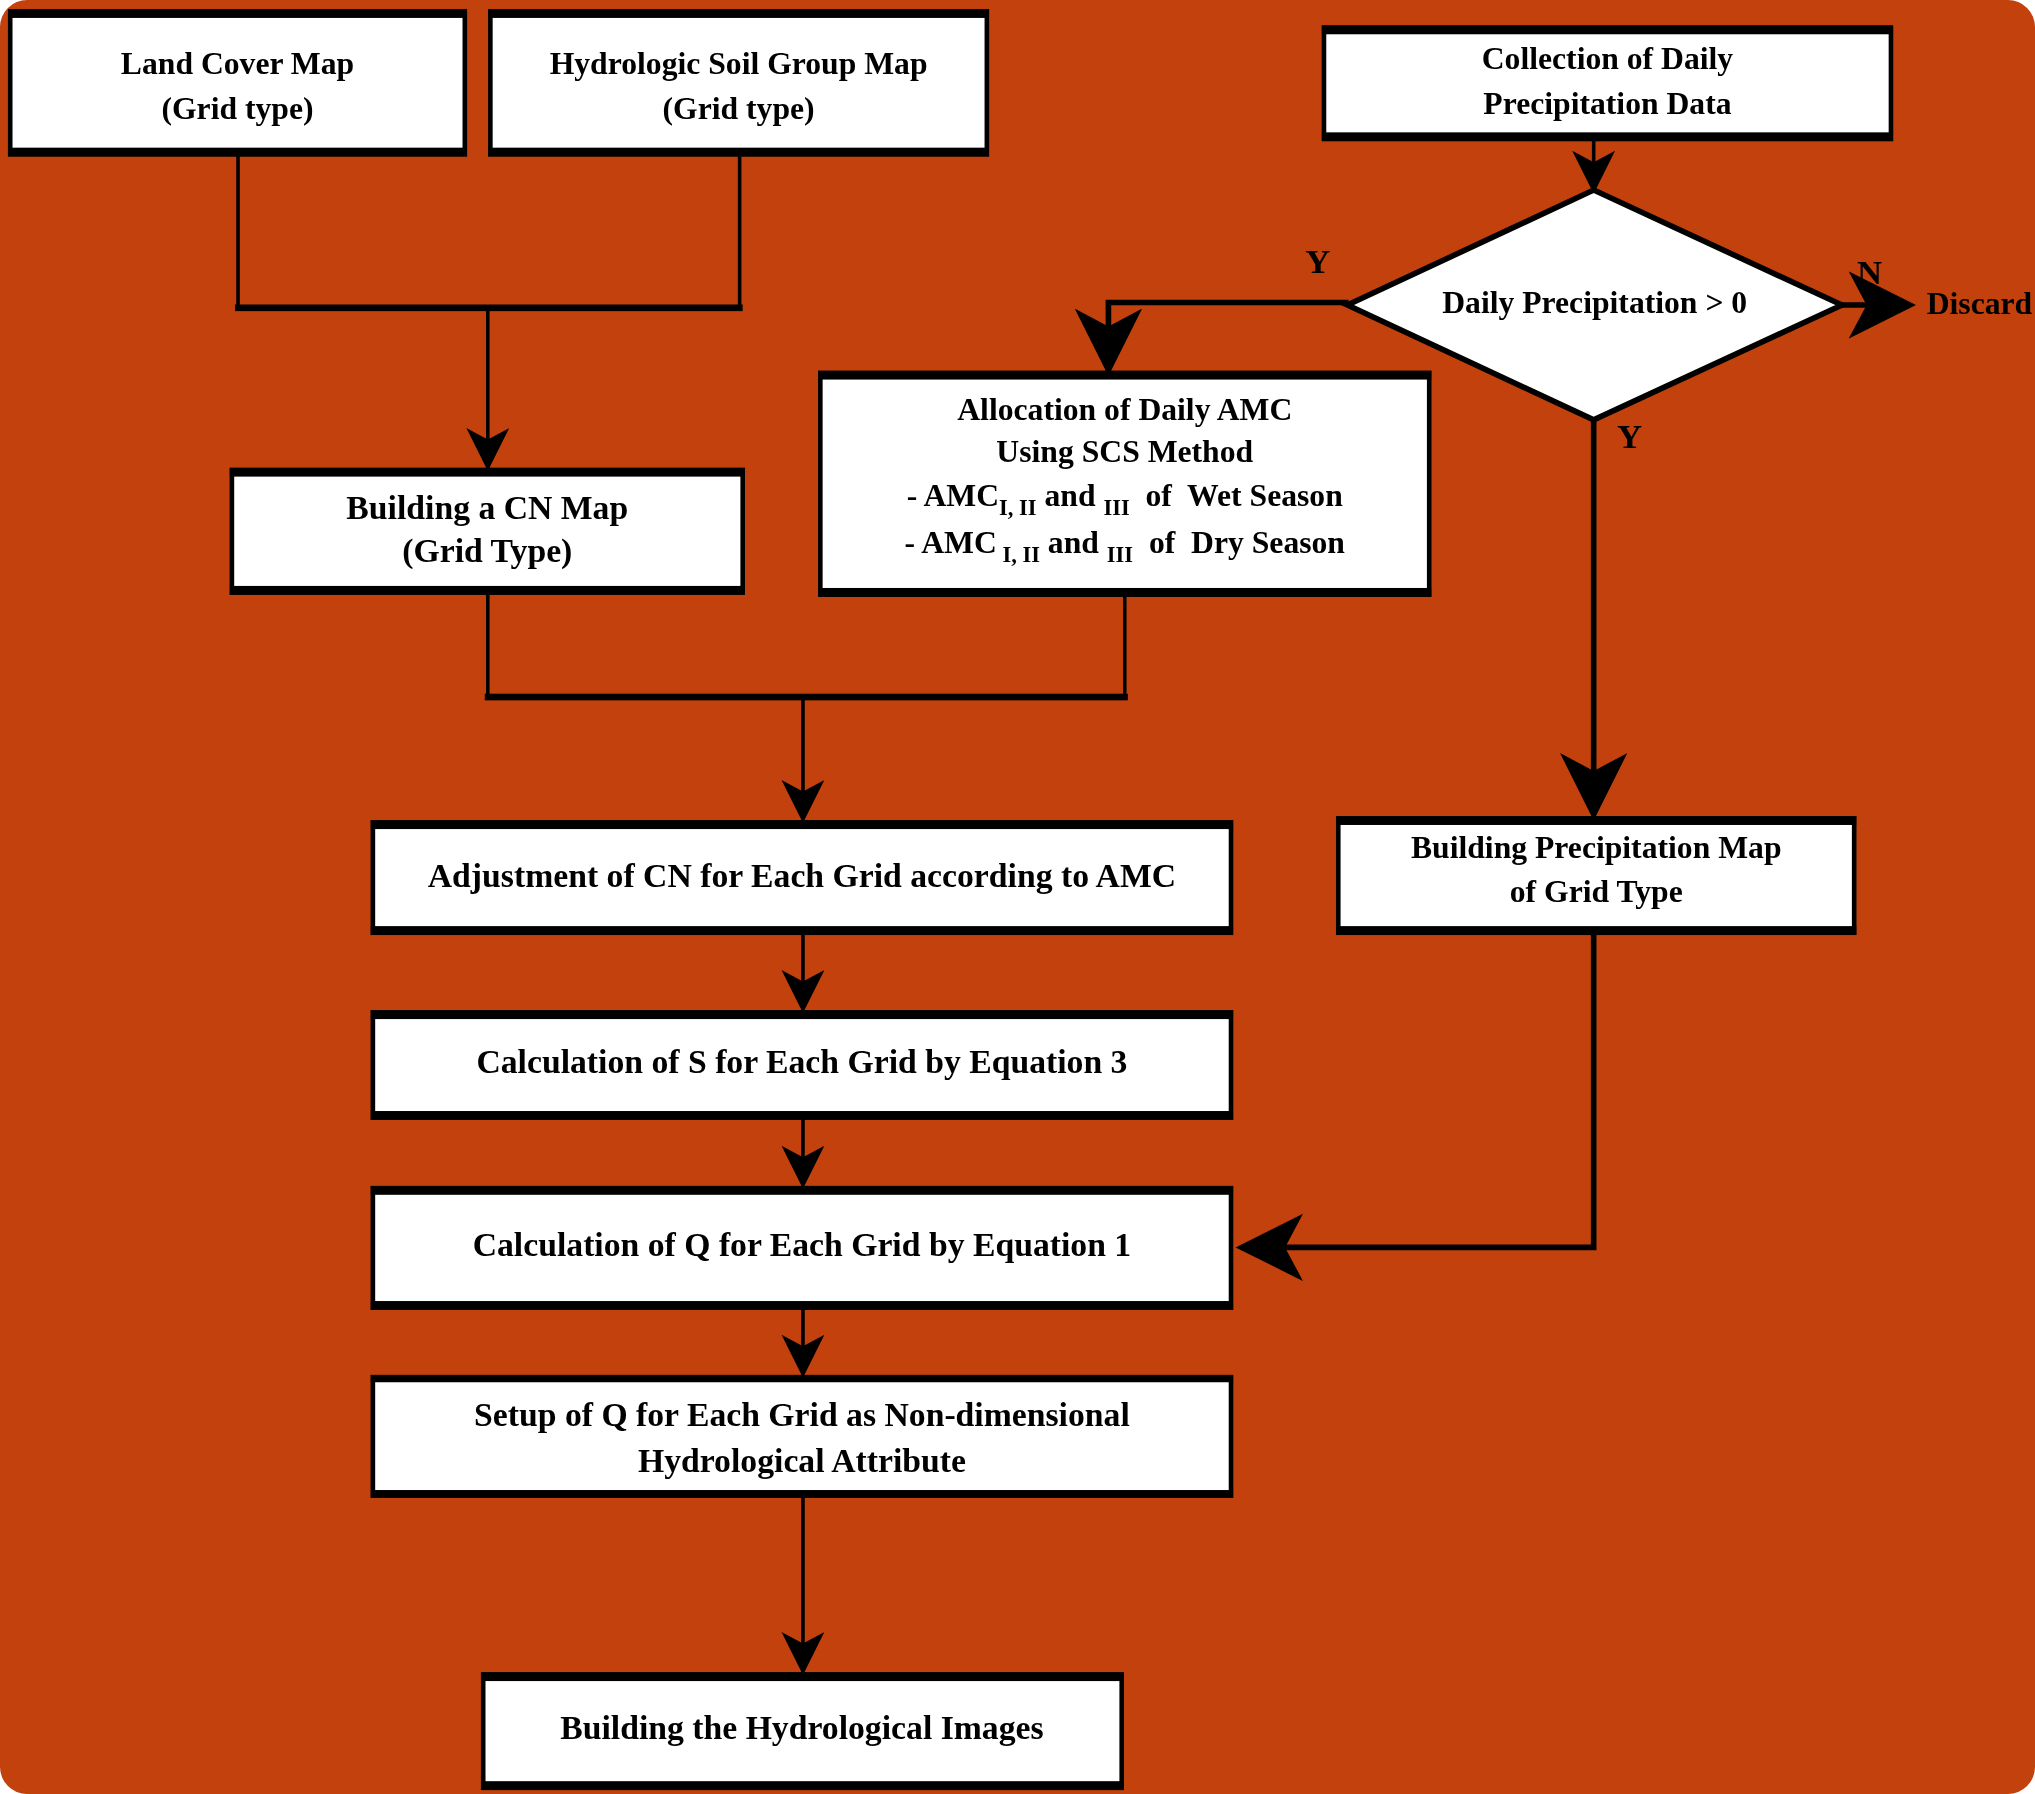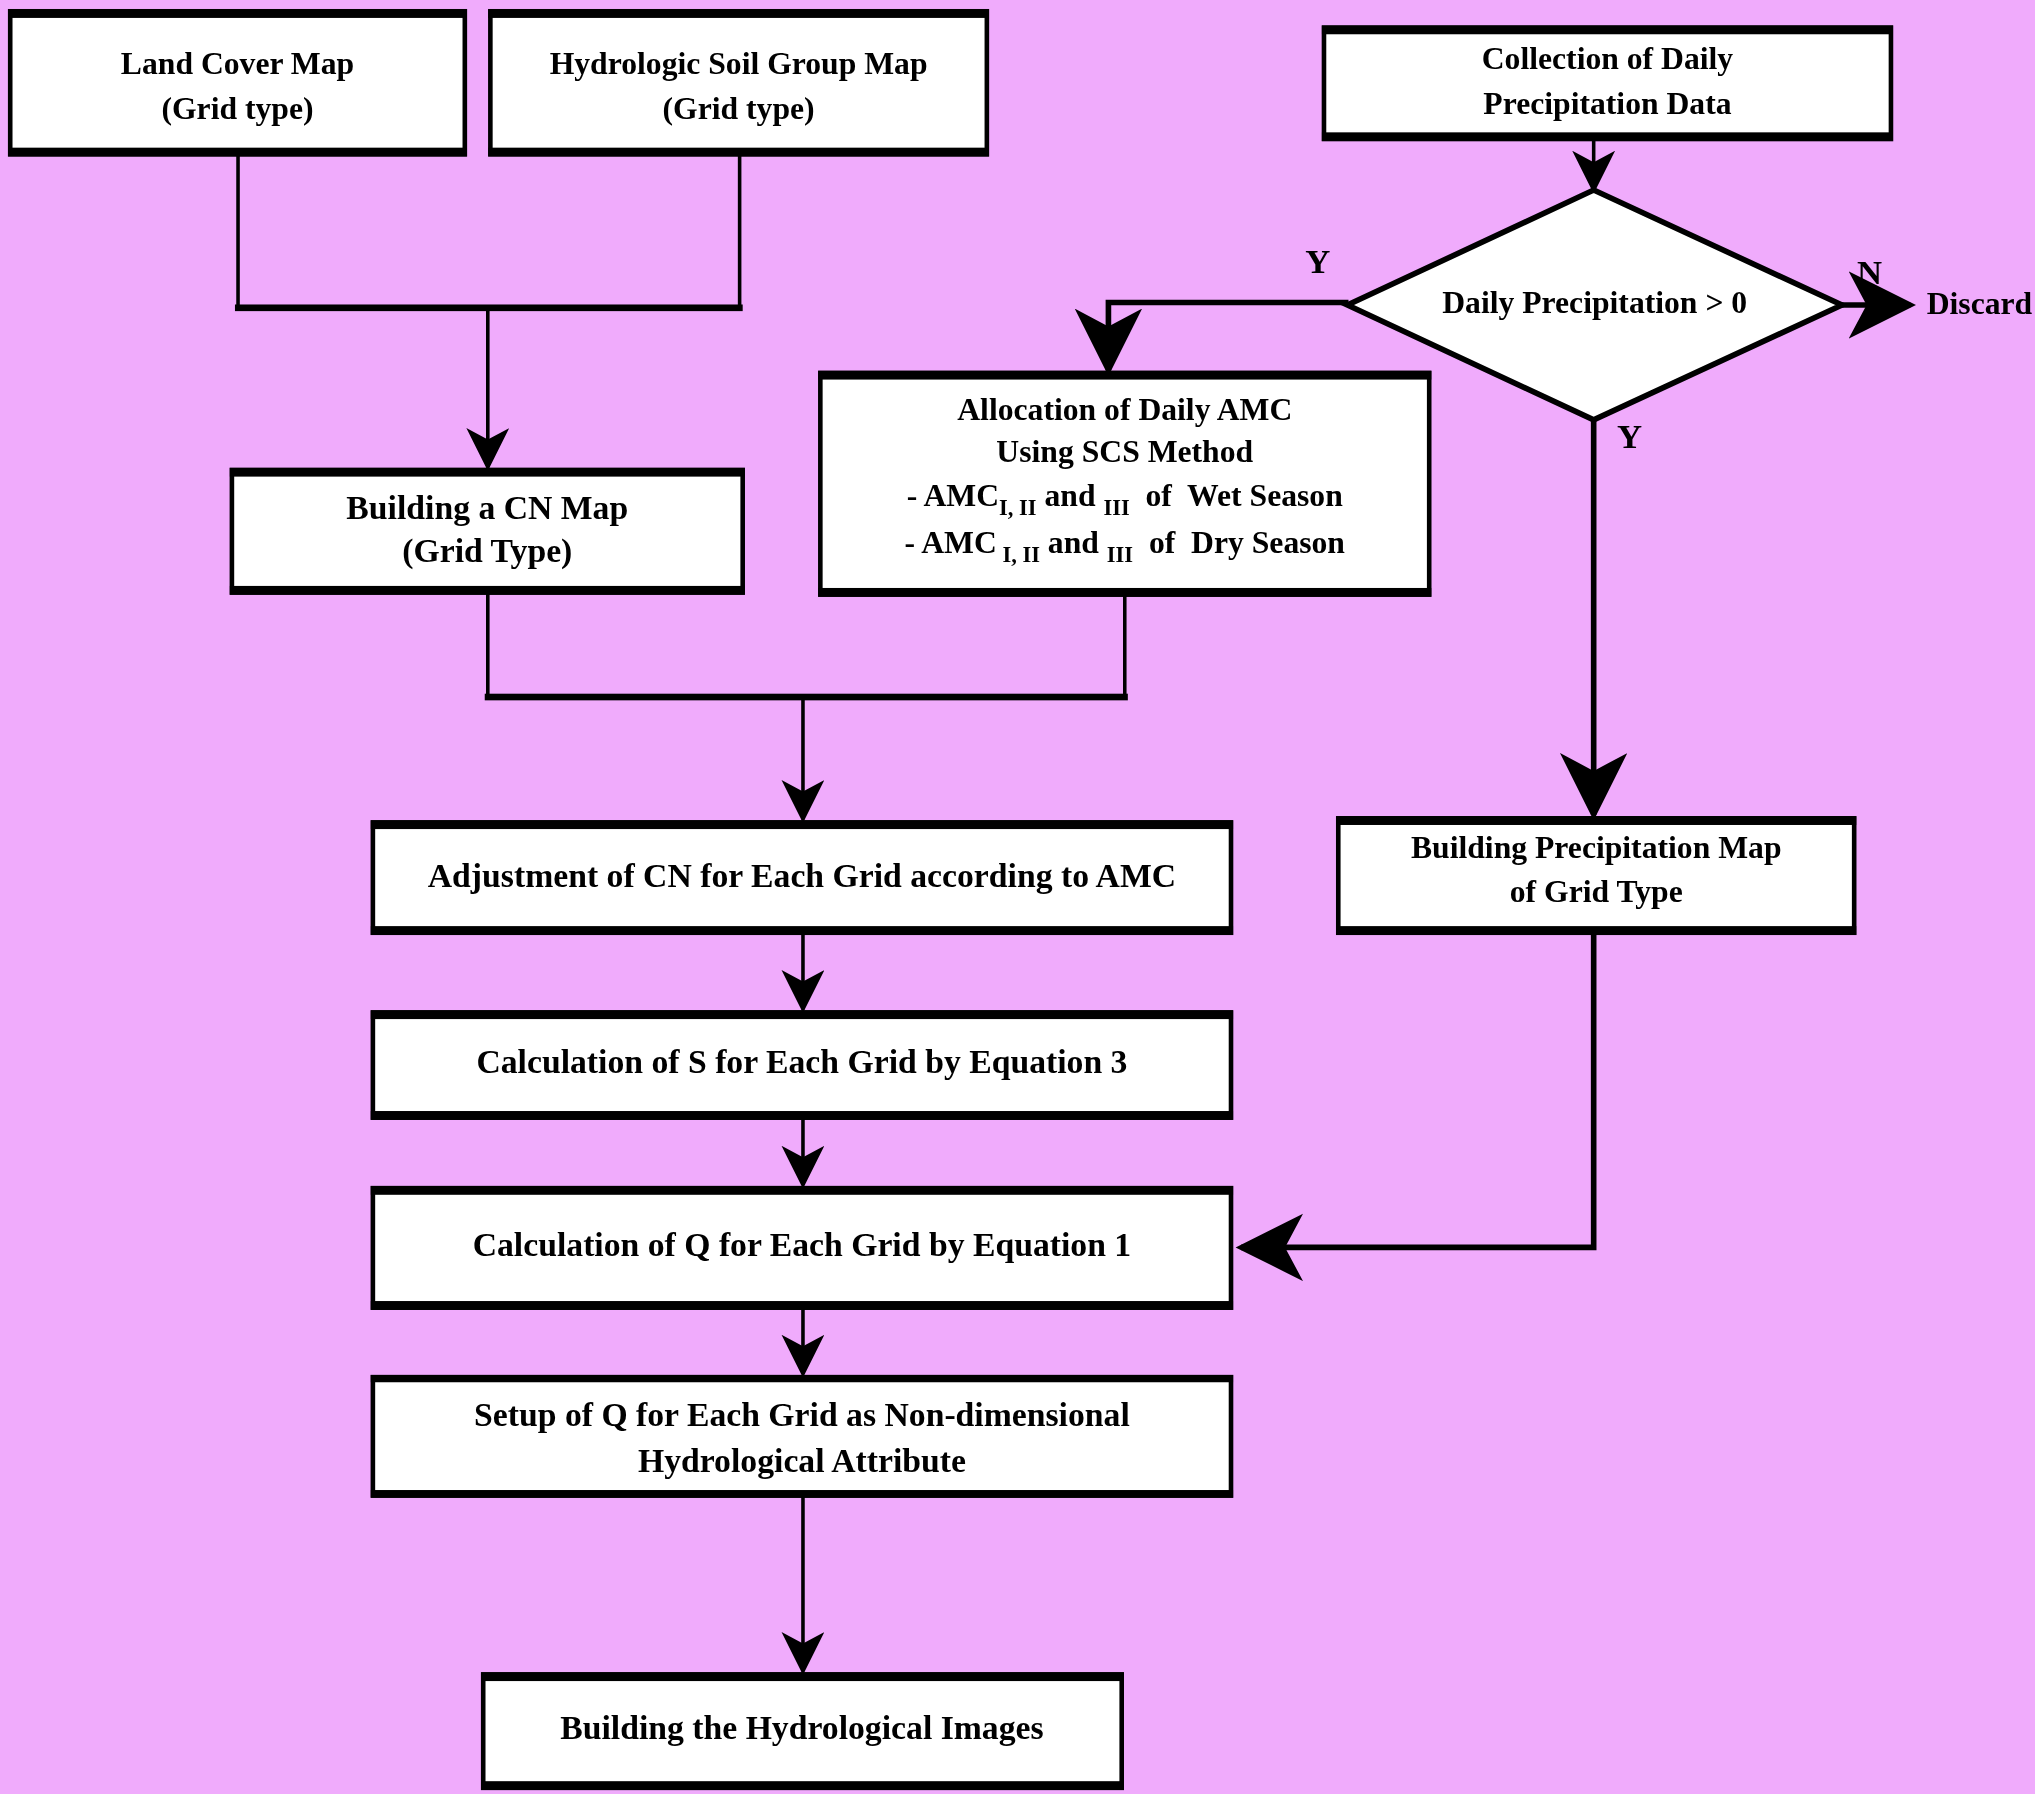--- a/index.html
+++ b/index.html
@@ -7,22 +7,23 @@
     padding: 0;
     background: #ffffff;
   }
   body {
     font-family: "Liberation Serif", "DejaVu Serif", serif;
   }
   #flowchart-root {
     position: relative;
     width: 2035px;
     height: 1794px;
-    background: #f0abfc;
+    background: #c2410c;
     overflow: hidden;
+    border-radius: 27px;
   }
   svg#diagram {
     position: absolute;
     top: 0;
     left: 0;
     width: 2035px;
     height: 1794px;
     display: block;
   }
   .node-rect {

